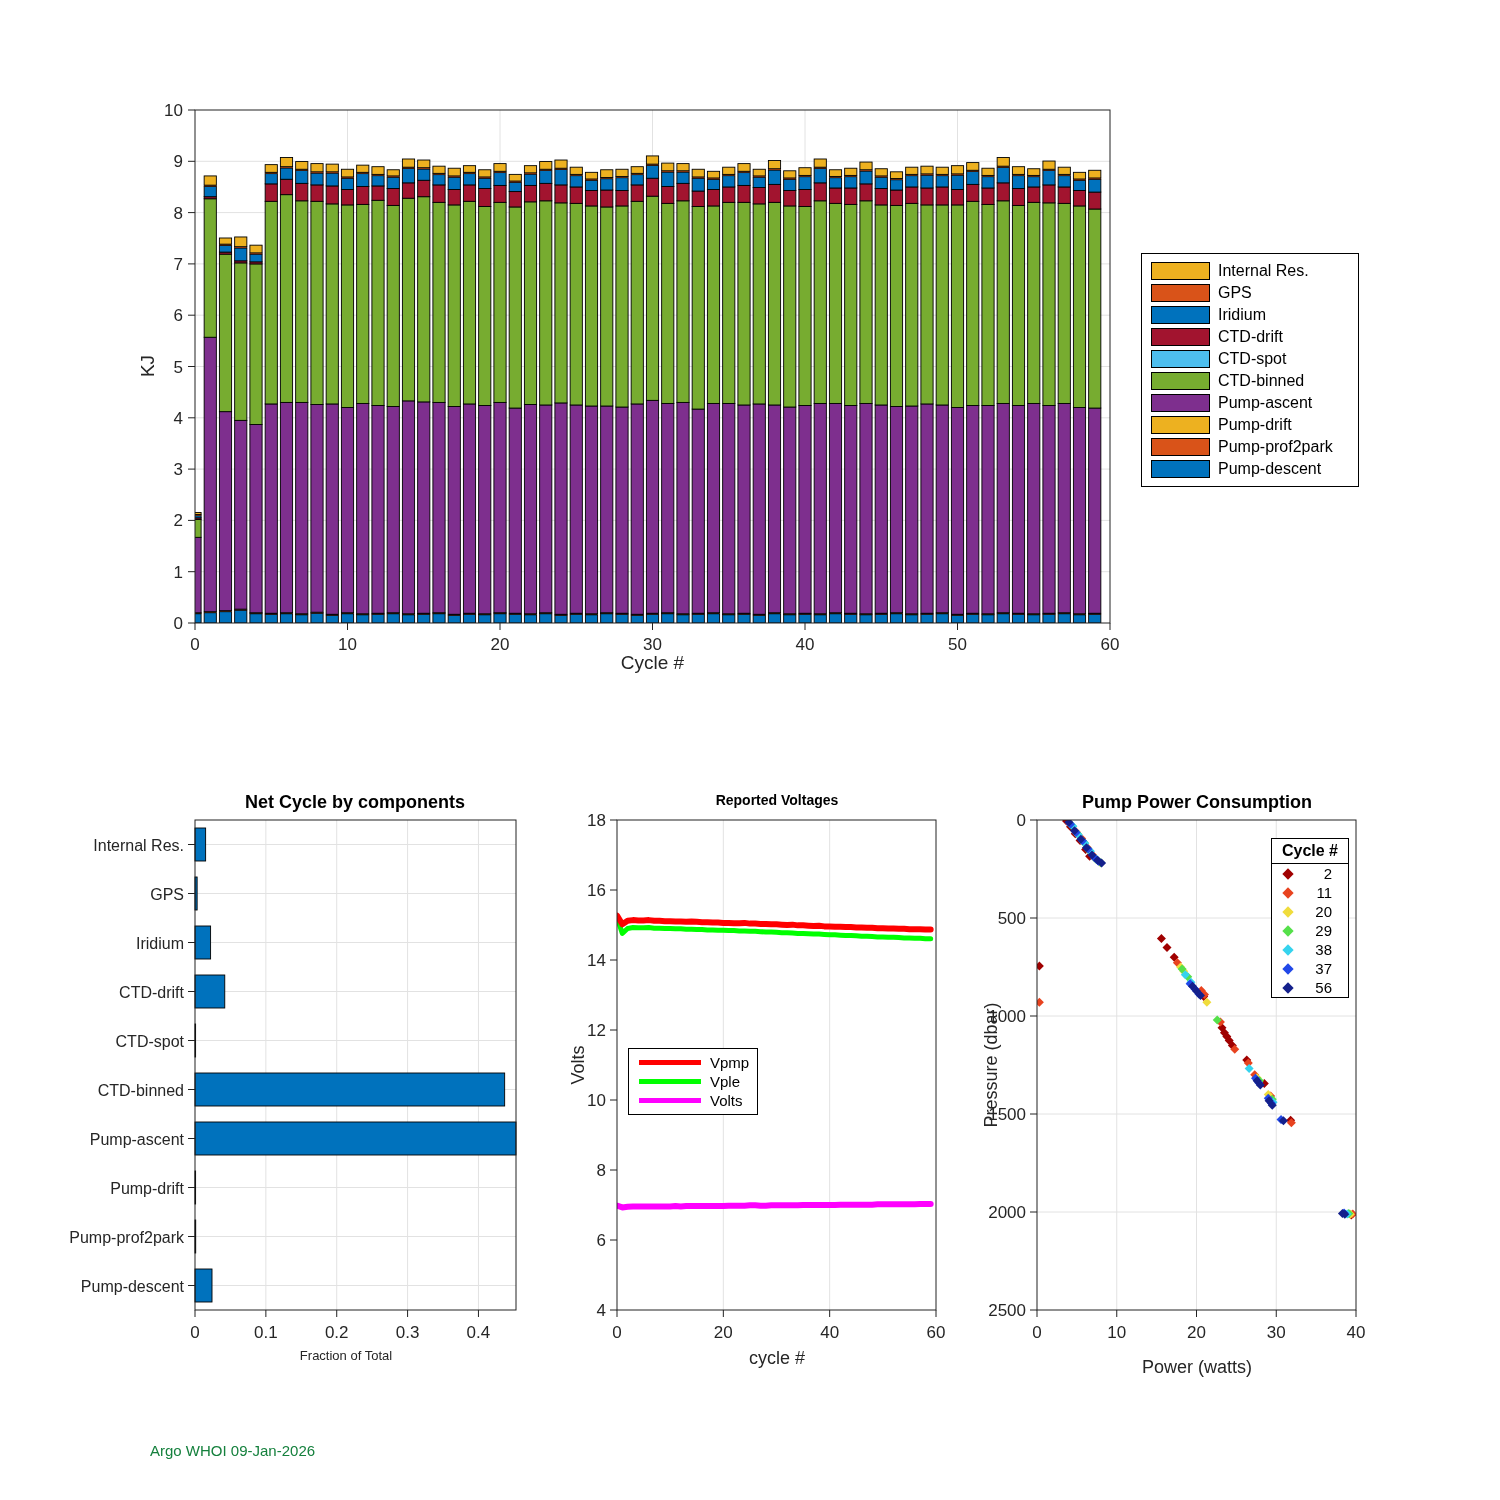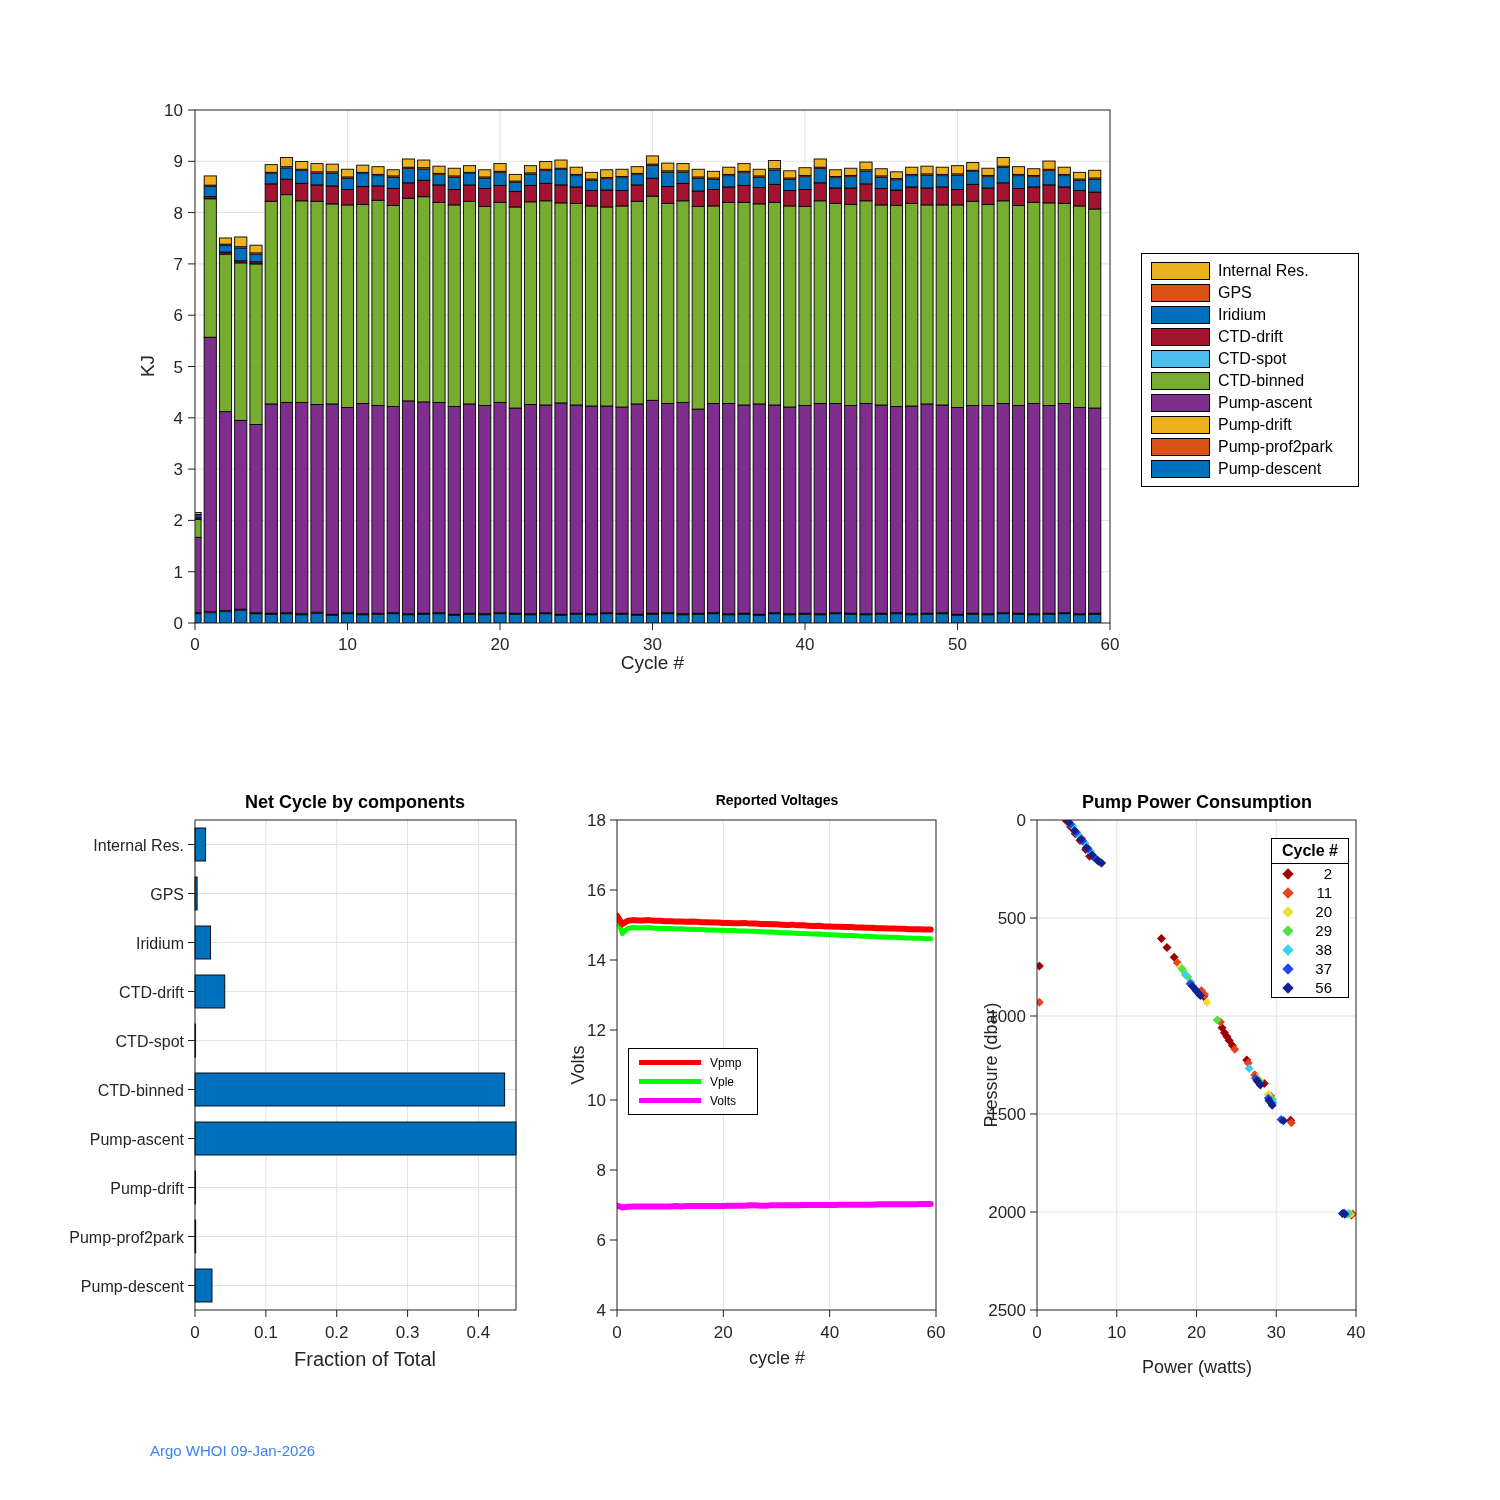--- a/index.html
+++ b/index.html
@@ -11,28 +11,28 @@
   .vlabel{position:absolute;white-space:nowrap;color:#262626;
           transform:rotate(-90deg) translateX(-50%);transform-origin:0 0;}
   #legend-energy{left:1141px;top:253px;width:216px;border:1px solid #000;background:#fff;
                  padding:6px 0 6px 0;}
   .lg1-row{display:flex;align-items:center;height:22px;padding-left:9px;}
   .lg1-sw{width:57px;height:16px;border:1px solid #000;flex:0 0 auto;}
   .lg1-tx{margin-left:8px;font-size:16px;color:#000;white-space:nowrap;}
   #legend-volts{left:628px;top:1048px;width:128px;border:1px solid #000;background:#fff;padding:4px 0;}
   .lg2-row{display:flex;align-items:center;height:19px;padding-left:10px;}
   .lg2-sw{width:62px;height:5px;flex:0 0 auto;}
-  .lg2-tx{margin-left:9px;font-size:12px;color:#000;}
+  .lg2-tx{margin-left:9px;font-size:15px;color:#000;}
   #legend-cycles{left:1271px;top:838px;width:76px;border:1px solid #000;background:#fff;}
   #legend-cycles .lg3-title{font-size:16px;font-weight:bold;text-align:center;
        padding:3px 0;border-bottom:1px solid #000;color:#000;}
   .lg3-row{display:flex;align-items:center;height:19px;}
   .lg3-dm{width:8px;height:8px;transform:rotate(45deg);margin-left:12px;flex:0 0 auto;}
   .lg3-tx{margin-left:12px;width:28px;text-align:right;font-size:15px;color:#000;}
-  .footer{font-size:15px;color:#3b82f6;}
+  .footer{font-size:15px;color:#15803d;}
 </style>
 </head>
 <body>
 
 <div class="figure">
 
   <svg id="plots" class="abs" style="left:0;top:0;" width="1500" height="1500">
       <g>
         <line x1="195" x2="1110" y1="571.7" y2="571.7" stroke="#E2E2E2"></line>
         <line x1="195" x2="1110" y1="520.4" y2="520.4" stroke="#E2E2E2"></line>
@@ -920,21 +920,21 @@
         <span class="lg1-sw" style="background: rgb(217, 83, 25);"></span>
         <span class="lg1-tx">Pump-prof2park</span>
       </div>
       <div class="lg1-row">
         <span class="lg1-sw" style="background: rgb(0, 114, 189);"></span>
         <span class="lg1-tx">Pump-descent</span>
       </div>
     </div>
 
   <div class="abs ctitle" style="left:160px;top:792px;width:390px;font-size:18px;">Net Cycle by components</div>
-  <div class="abs axlabel" style="left:204px;top:1348px;width:322px;font-size:20px;">Fraction of Total</div>
+  <div class="abs axlabel" style="left:185px;top:1348px;width:322px;font-size:13px;">Fraction of Total</div>
 
   <div class="abs ctitle" style="left:617px;top:792px;width:320px;font-size:14px;">Reported Voltages</div>
   <div class="vlabel" style="left:568px;top:1065px;font-size:18px;">Volts</div>
   <div class="abs axlabel" style="left:617px;top:1348px;width:320px;font-size:18px;">cycle #</div>
   <div id="legend-volts" class="abs">
       <div class="lg2-row">
         <span class="lg2-sw" style="background: rgb(255, 0, 0);"></span>
         <span class="lg2-tx">Vpmp</span>
       </div>
       <div class="lg2-row">

